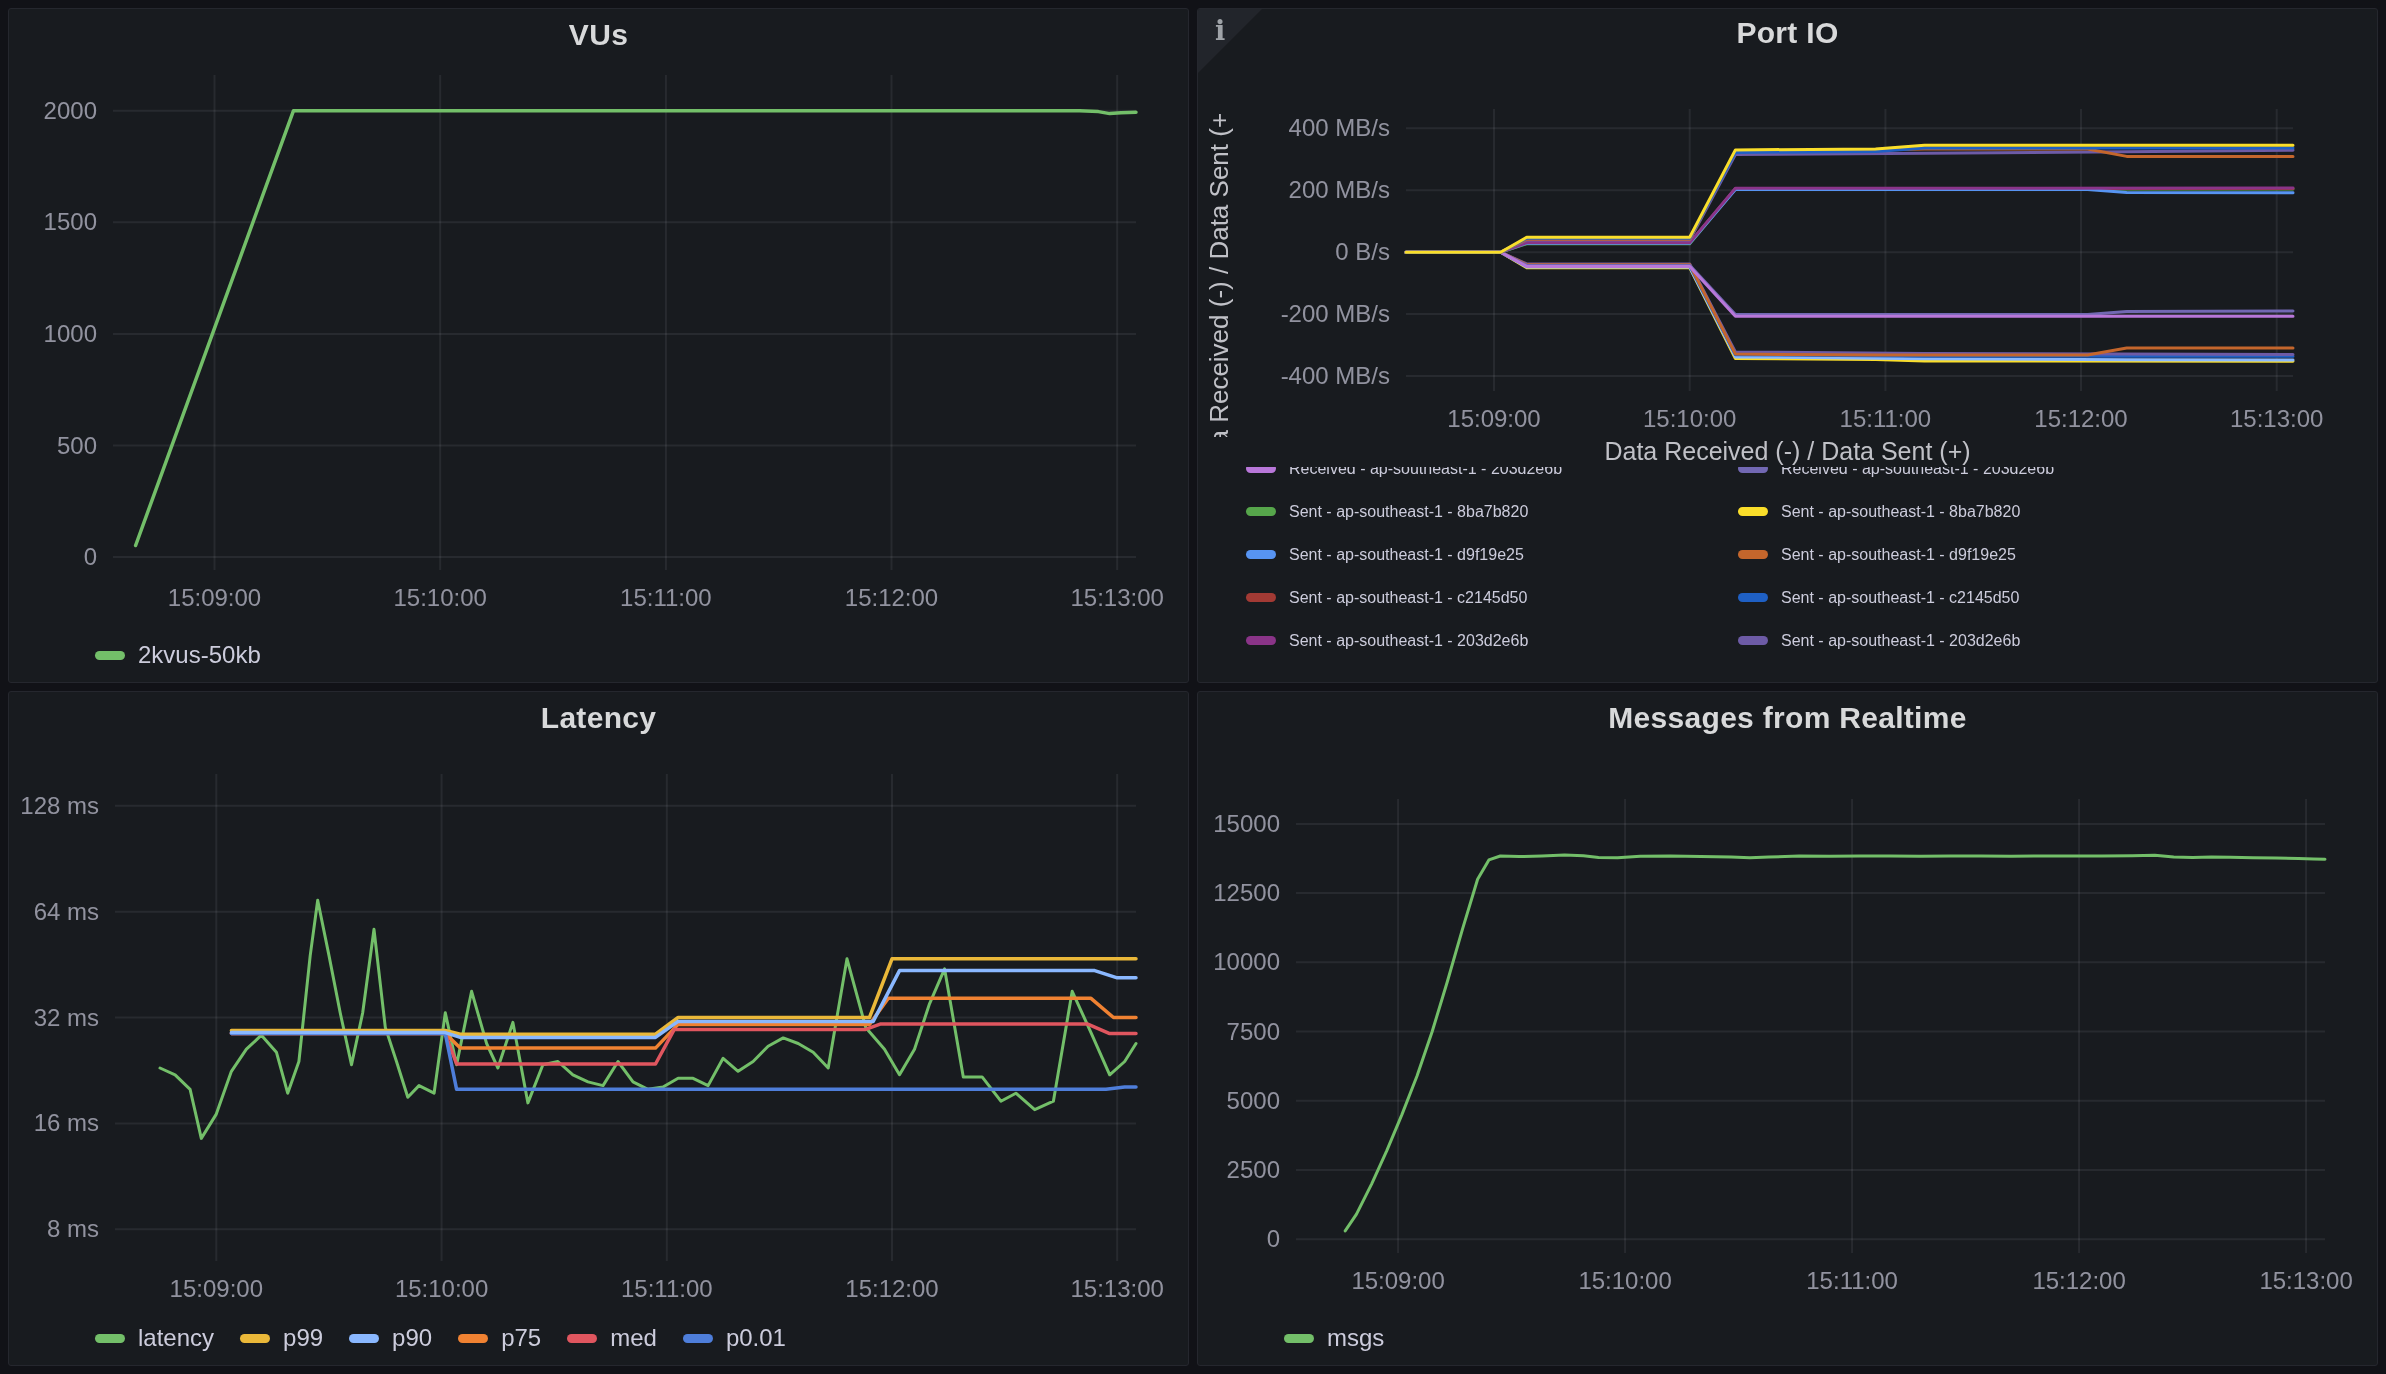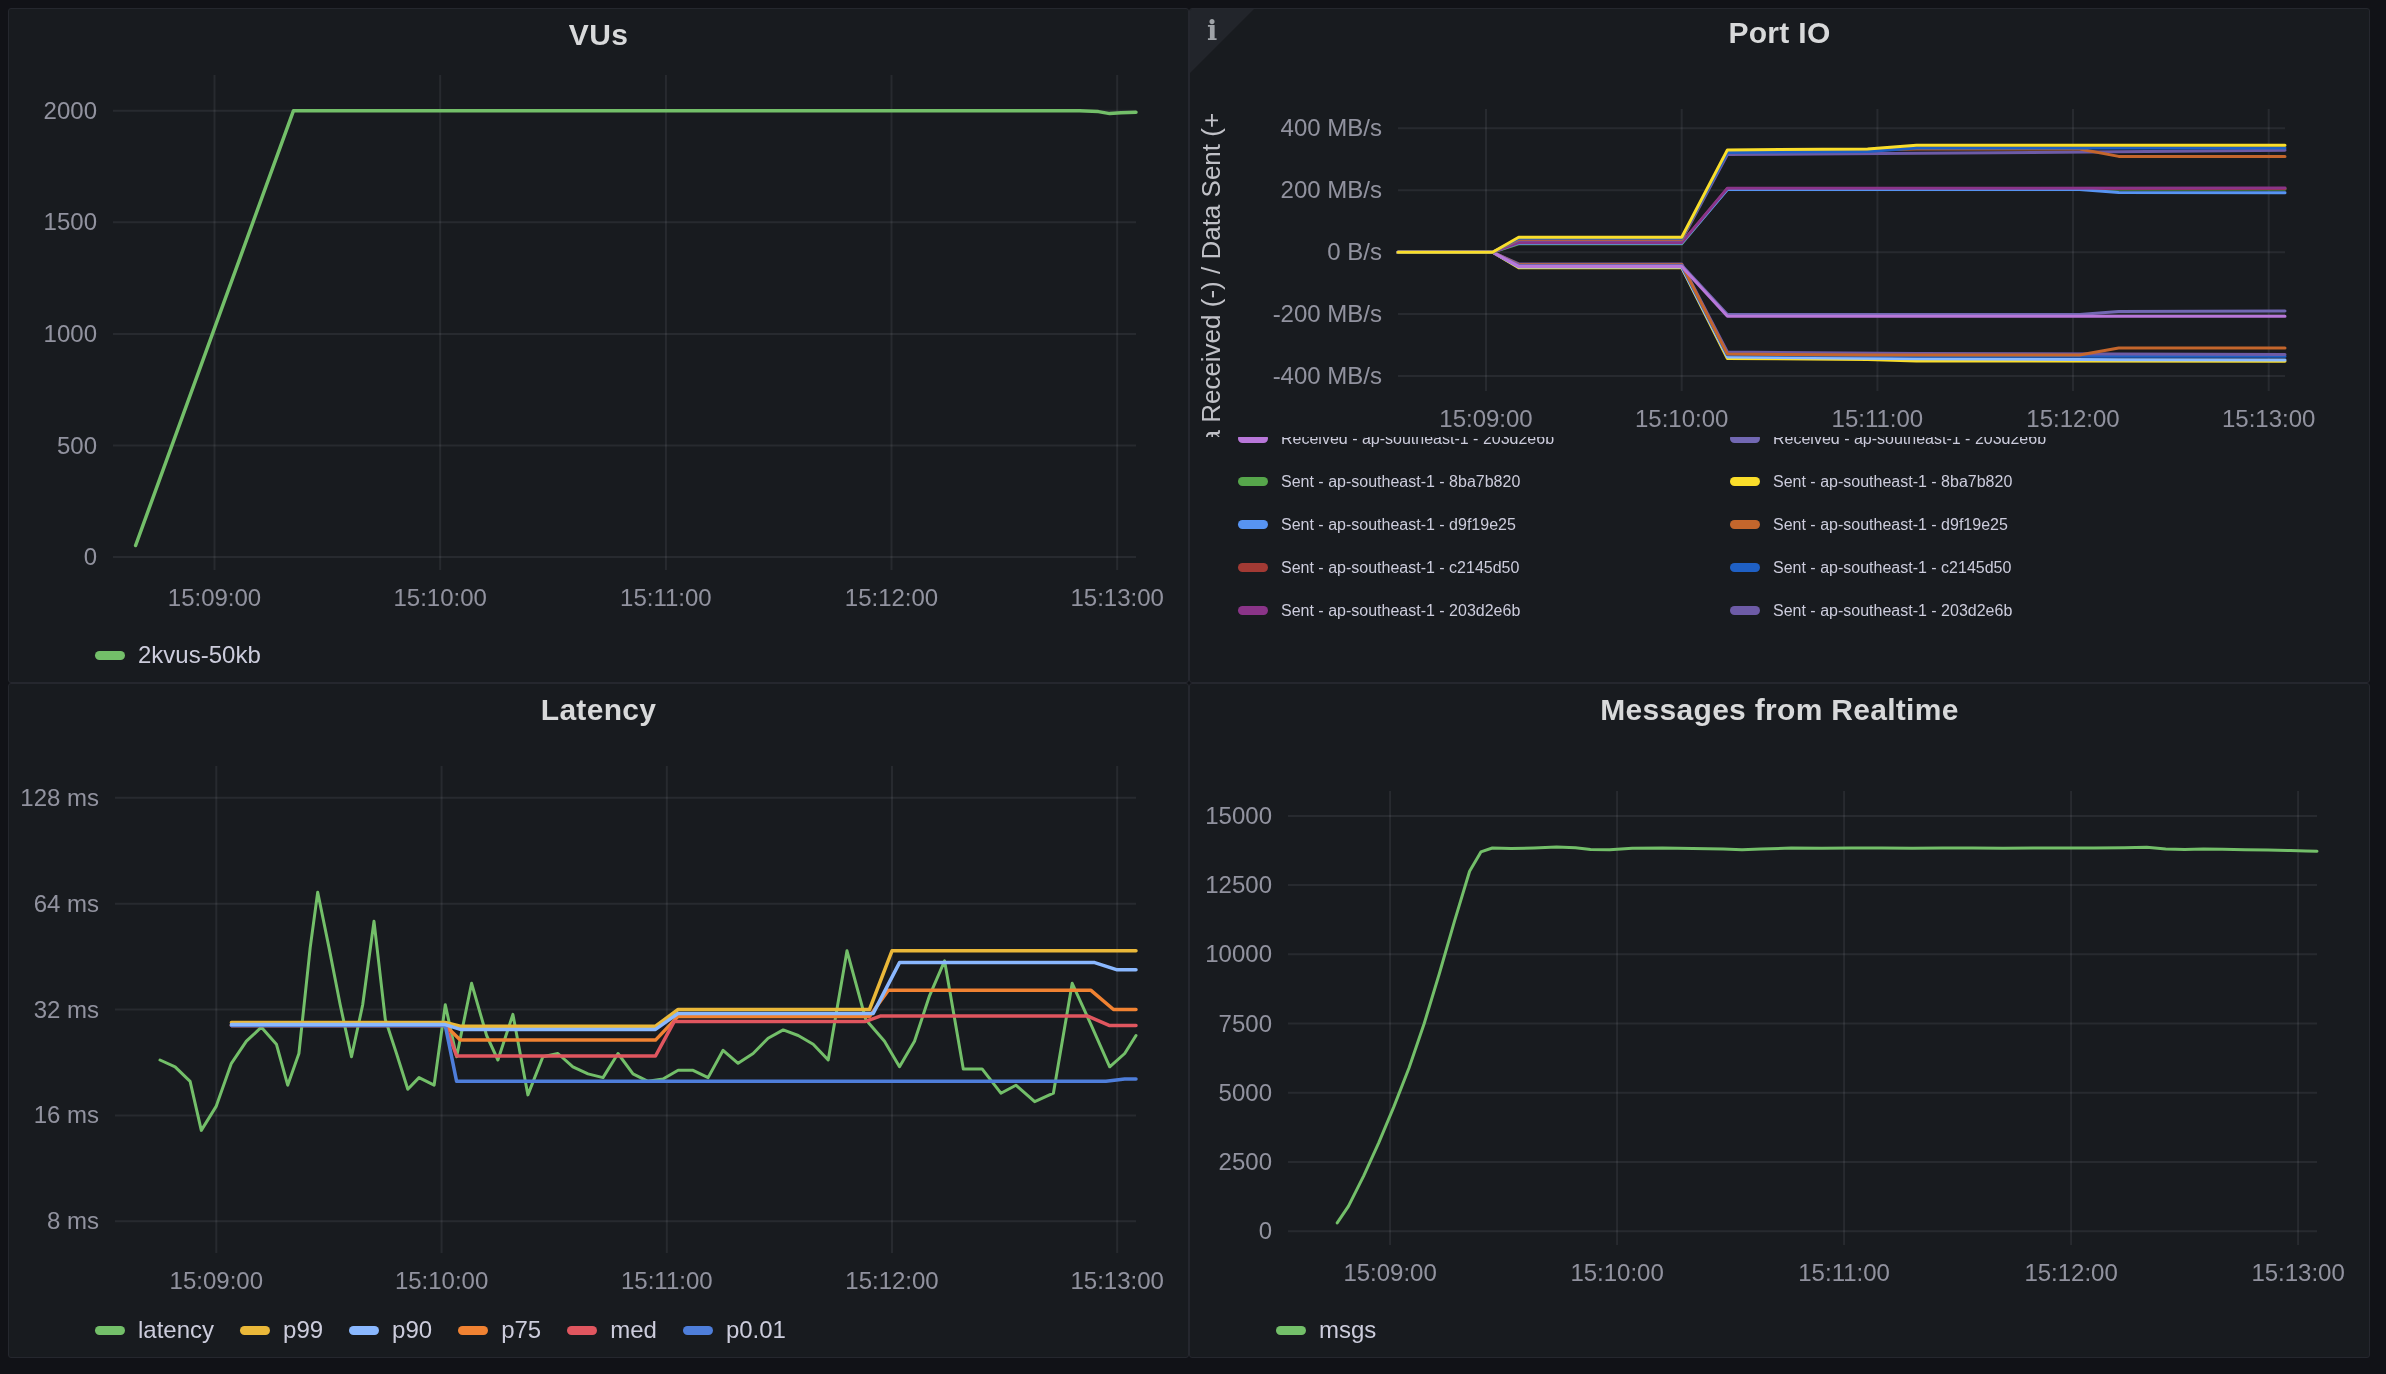--- a/index.html
+++ b/index.html
@@ -2,21 +2,21 @@
 <html><head>
 <meta charset="utf-8">
 <style>
   * { box-sizing: border-box; }
   html,body { margin:0; padding:0; background:#111217; }
   body { width:2386px; height:1374px; font-family:"Liberation Sans", sans-serif; }
   .dash-grid {
     display:grid;
     grid-template-columns:1181px 1181px;
     grid-template-rows:675px 675px;
-    padding:8px;
+    gap:8px; padding:8px;
   }
   .panel {
     background:#181b1f;
     border:1px solid #25272e;
     border-radius:3px;
     position:relative;
     display:flex; flex-direction:column;
     overflow:hidden;
   }
   .panel-title {
@@ -141,20 +141,21 @@
           <polyline points="166.0,195.2 260.6,195.2 286.7,186.8 449.7,186.8 495.4,132.0 1053.0,132.0" fill="none" stroke="#56A64B" stroke-width="3" stroke-linejoin="round" stroke-linecap="round"></polyline>
           <polyline points="166.0,195.2 260.6,195.2 286.7,185.9 449.7,185.9 495.4,131.6 1053.0,131.5" fill="none" stroke="#A23A34" stroke-width="3" stroke-linejoin="round" stroke-linecap="round"></polyline>
           <polyline points="166.0,195.2 260.6,195.2 286.7,186.2 449.7,186.2 495.4,132.6 847.6,132.6 886.7,135.4 1053.0,135.7" fill="none" stroke="#5794F2" stroke-width="3" stroke-linejoin="round" stroke-linecap="round"></polyline>
           <polyline points="166.0,195.2 260.6,195.2 286.7,185.6 449.7,185.6 495.4,131.3 1053.0,131.0" fill="none" stroke="#8A3488" stroke-width="3" stroke-linejoin="round" stroke-linecap="round"></polyline>
           <polyline points="166.0,195.2 260.6,195.2 286.7,183.1 449.7,183.1 495.4,97.6 684.5,96.3 886.7,94.8 1053.0,93.2" fill="none" stroke="#6D5BA6" stroke-width="3" stroke-linejoin="round" stroke-linecap="round"></polyline>
           <polyline points="166.0,195.2 260.6,195.2 286.7,182.2 449.7,182.2 495.4,94.1 635.6,92.9 684.5,92.0 847.6,92.0 886.7,99.4 1053.0,99.4" fill="none" stroke="#C4662C" stroke-width="3" stroke-linejoin="round" stroke-linecap="round"></polyline>
           <polyline points="166.0,195.2 260.6,195.2 286.7,181.2 449.7,181.2 495.4,95.4 635.6,94.5 684.5,91.0 1053.0,91.0" fill="none" stroke="#1F60C4" stroke-width="3" stroke-linejoin="round" stroke-linecap="round"></polyline>
           <polyline points="166.0,195.2 260.6,195.2 286.7,180.3 449.7,180.3 495.4,92.9 635.6,92.0 684.5,88.3 828.0,88.3 1053.0,88.3" fill="none" stroke="#FADE2A" stroke-width="3" stroke-linejoin="round" stroke-linecap="round"></polyline>
         </svg>
     </div>
+    <div class="pio-xlabel">Data Received (-) / Data Sent (+)</div>
     <div class="pio-legend">
       <div class="pio-legend-grid" id="pio-legend-grid">
           <div class="legend-item">
             <span class="swatch" style="background:#B877D9"></span>
             <span>Received - ap-southeast-1 - 203d2e6b</span>
           </div>
           <div class="legend-item">
             <span class="swatch" style="background:#7268B3"></span>
             <span>Received - ap-southeast-1 - 203d2e6b</span>
           </div>

